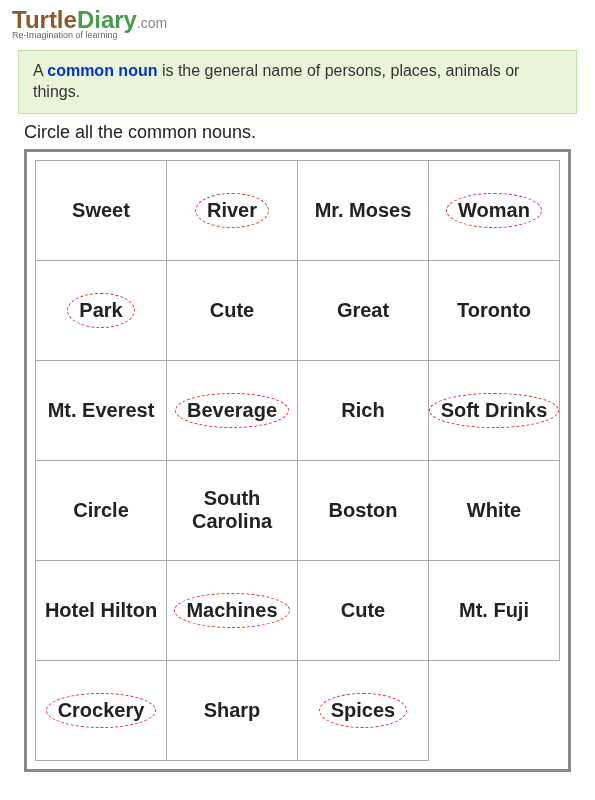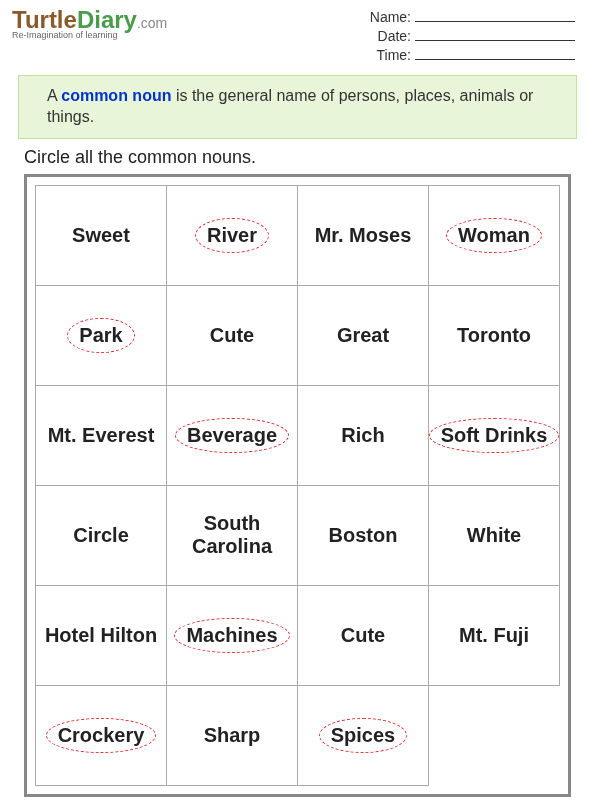--- a/index.html
+++ b/index.html
@@ -43,21 +43,21 @@
   .info-line { display: flex; align-items: baseline; margin-bottom: 2px; justify-content: flex-end; }
   .info-label { min-width: 50px; text-align: right; margin-right: 4px; }
   .info-blank {
     display: inline-block;
     width: 160px;
     border-bottom: 1px solid #333;
     height: 14px;
   }
   .definition {
     margin: 6px 18px 8px 18px;
-    padding: 10px 28px;
+    padding: 10px 14px;
     background: #e9f5d9;
     border: 1px solid #bfe2a0;
     font-size: 16px;
     color: #333;
     line-height: 1.3;
   }
   .definition .kw { color: #0033cc; font-weight: bold; }
   .instruction {
     margin: 2px 24px 6px 24px;
     font-size: 18px;
@@ -99,34 +99,20 @@
 </style>
 </head>
 <body>
 
 <div class="header">
   <div class="logo">
     <div class="logo-main">
       <span class="brown">Turtle</span><span>Diary</span><span class="com">.com</span>
     </div>
     <div class="tagline">Re-Imagination of learning</div>
-  </div>
-  <div class="info-lines">
-    <div class="info-line">
-      <span class="info-label">Name:</span>
-      <span class="info-blank"></span>
-    </div>
-    <div class="info-line">
-      <span class="info-label">Date:</span>
-      <span class="info-blank"></span>
-    </div>
-    <div class="info-line">
-      <span class="info-label">Time:</span>
-      <span class="info-blank"></span>
-    </div>
   </div>
 </div>
 
 <div class="definition">
   <span>A </span><span class="kw">common noun</span><span> is the general name of persons, places, animals or things.</span>
 </div>
 
 <div class="instruction">Circle all the common nouns.</div>
 
 <div class="grid-wrap">

